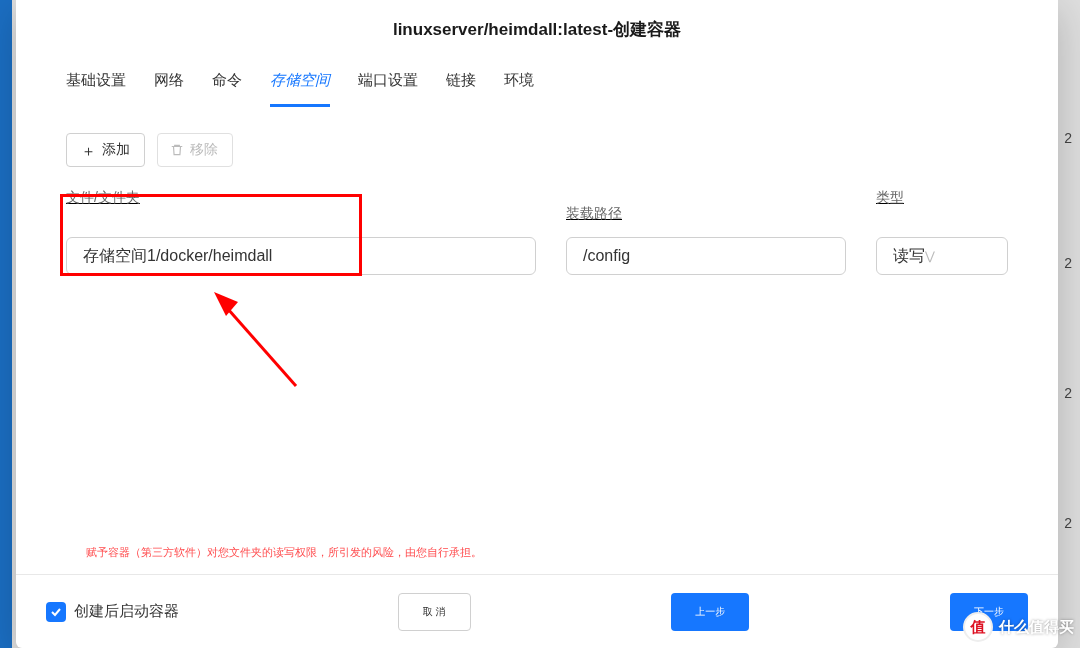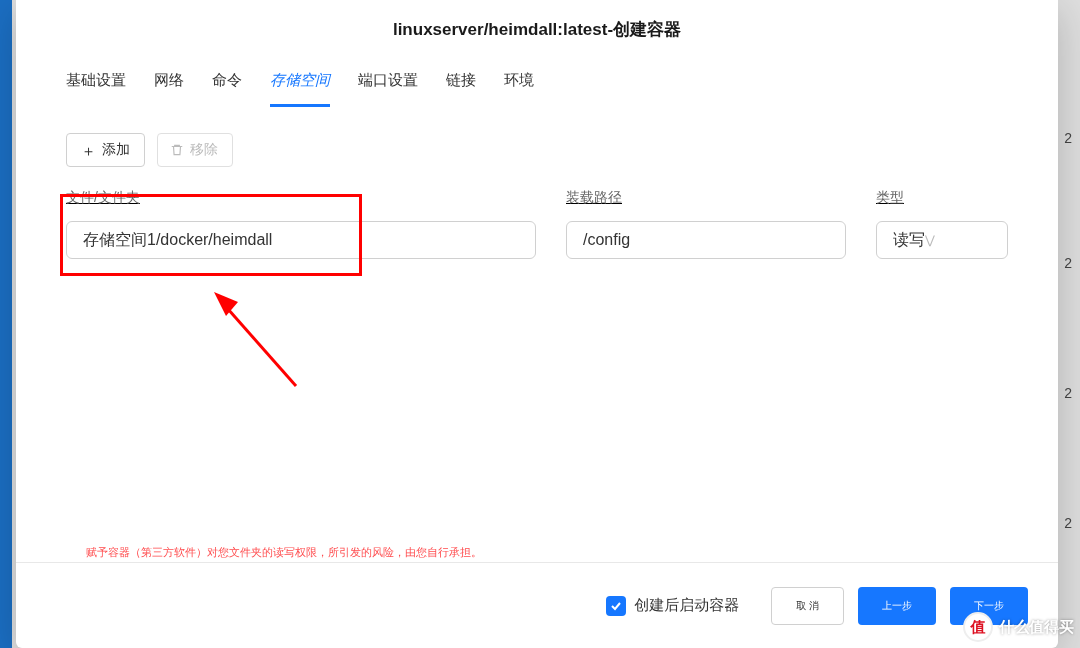--- a/index.html
+++ b/index.html
@@ -101,21 +101,21 @@
       display: flex;
       gap: 30px;
       padding: 22px 50px 0;
       text-decoration: underline;
     }
     .col-label {
       font-size: 14px;
       color: #666;
     }
     .col1 { flex: 0 0 470px; }
-    .col2 { flex: 0 0 280px; }
+    .col2 { flex: 0 0 280px; margin-top: 16px; }
     .col3 { flex: 1; }
     .row {
       display: flex;
       gap: 30px;
       padding: 14px 50px 0;
       align-items: center;
     }
     .field {
       height: 38px;
       border: 1px solid #d0d0d0;
@@ -159,25 +159,25 @@
       position: absolute;
       left: 70px;
       bottom: 88px;
       color: #ff4d4f;
       font-size: 11px;
     }
     .footer {
       position: absolute;
       bottom: 0;
       left: 0; right: 0;
-      height: 86px;
+      height: 74px;
       border-top: 1px solid #e8e8e8;
       display: flex;
       align-items: center;
-      justify-content: flex-end;
+      justify-content: space-between;
       padding: 0 30px;
       gap: 14px;
     }
     .chk {
       display: flex;
       align-items: center;
       gap: 8px;
       margin-right: 18px;
       font-size: 15px;
       color: #333;

